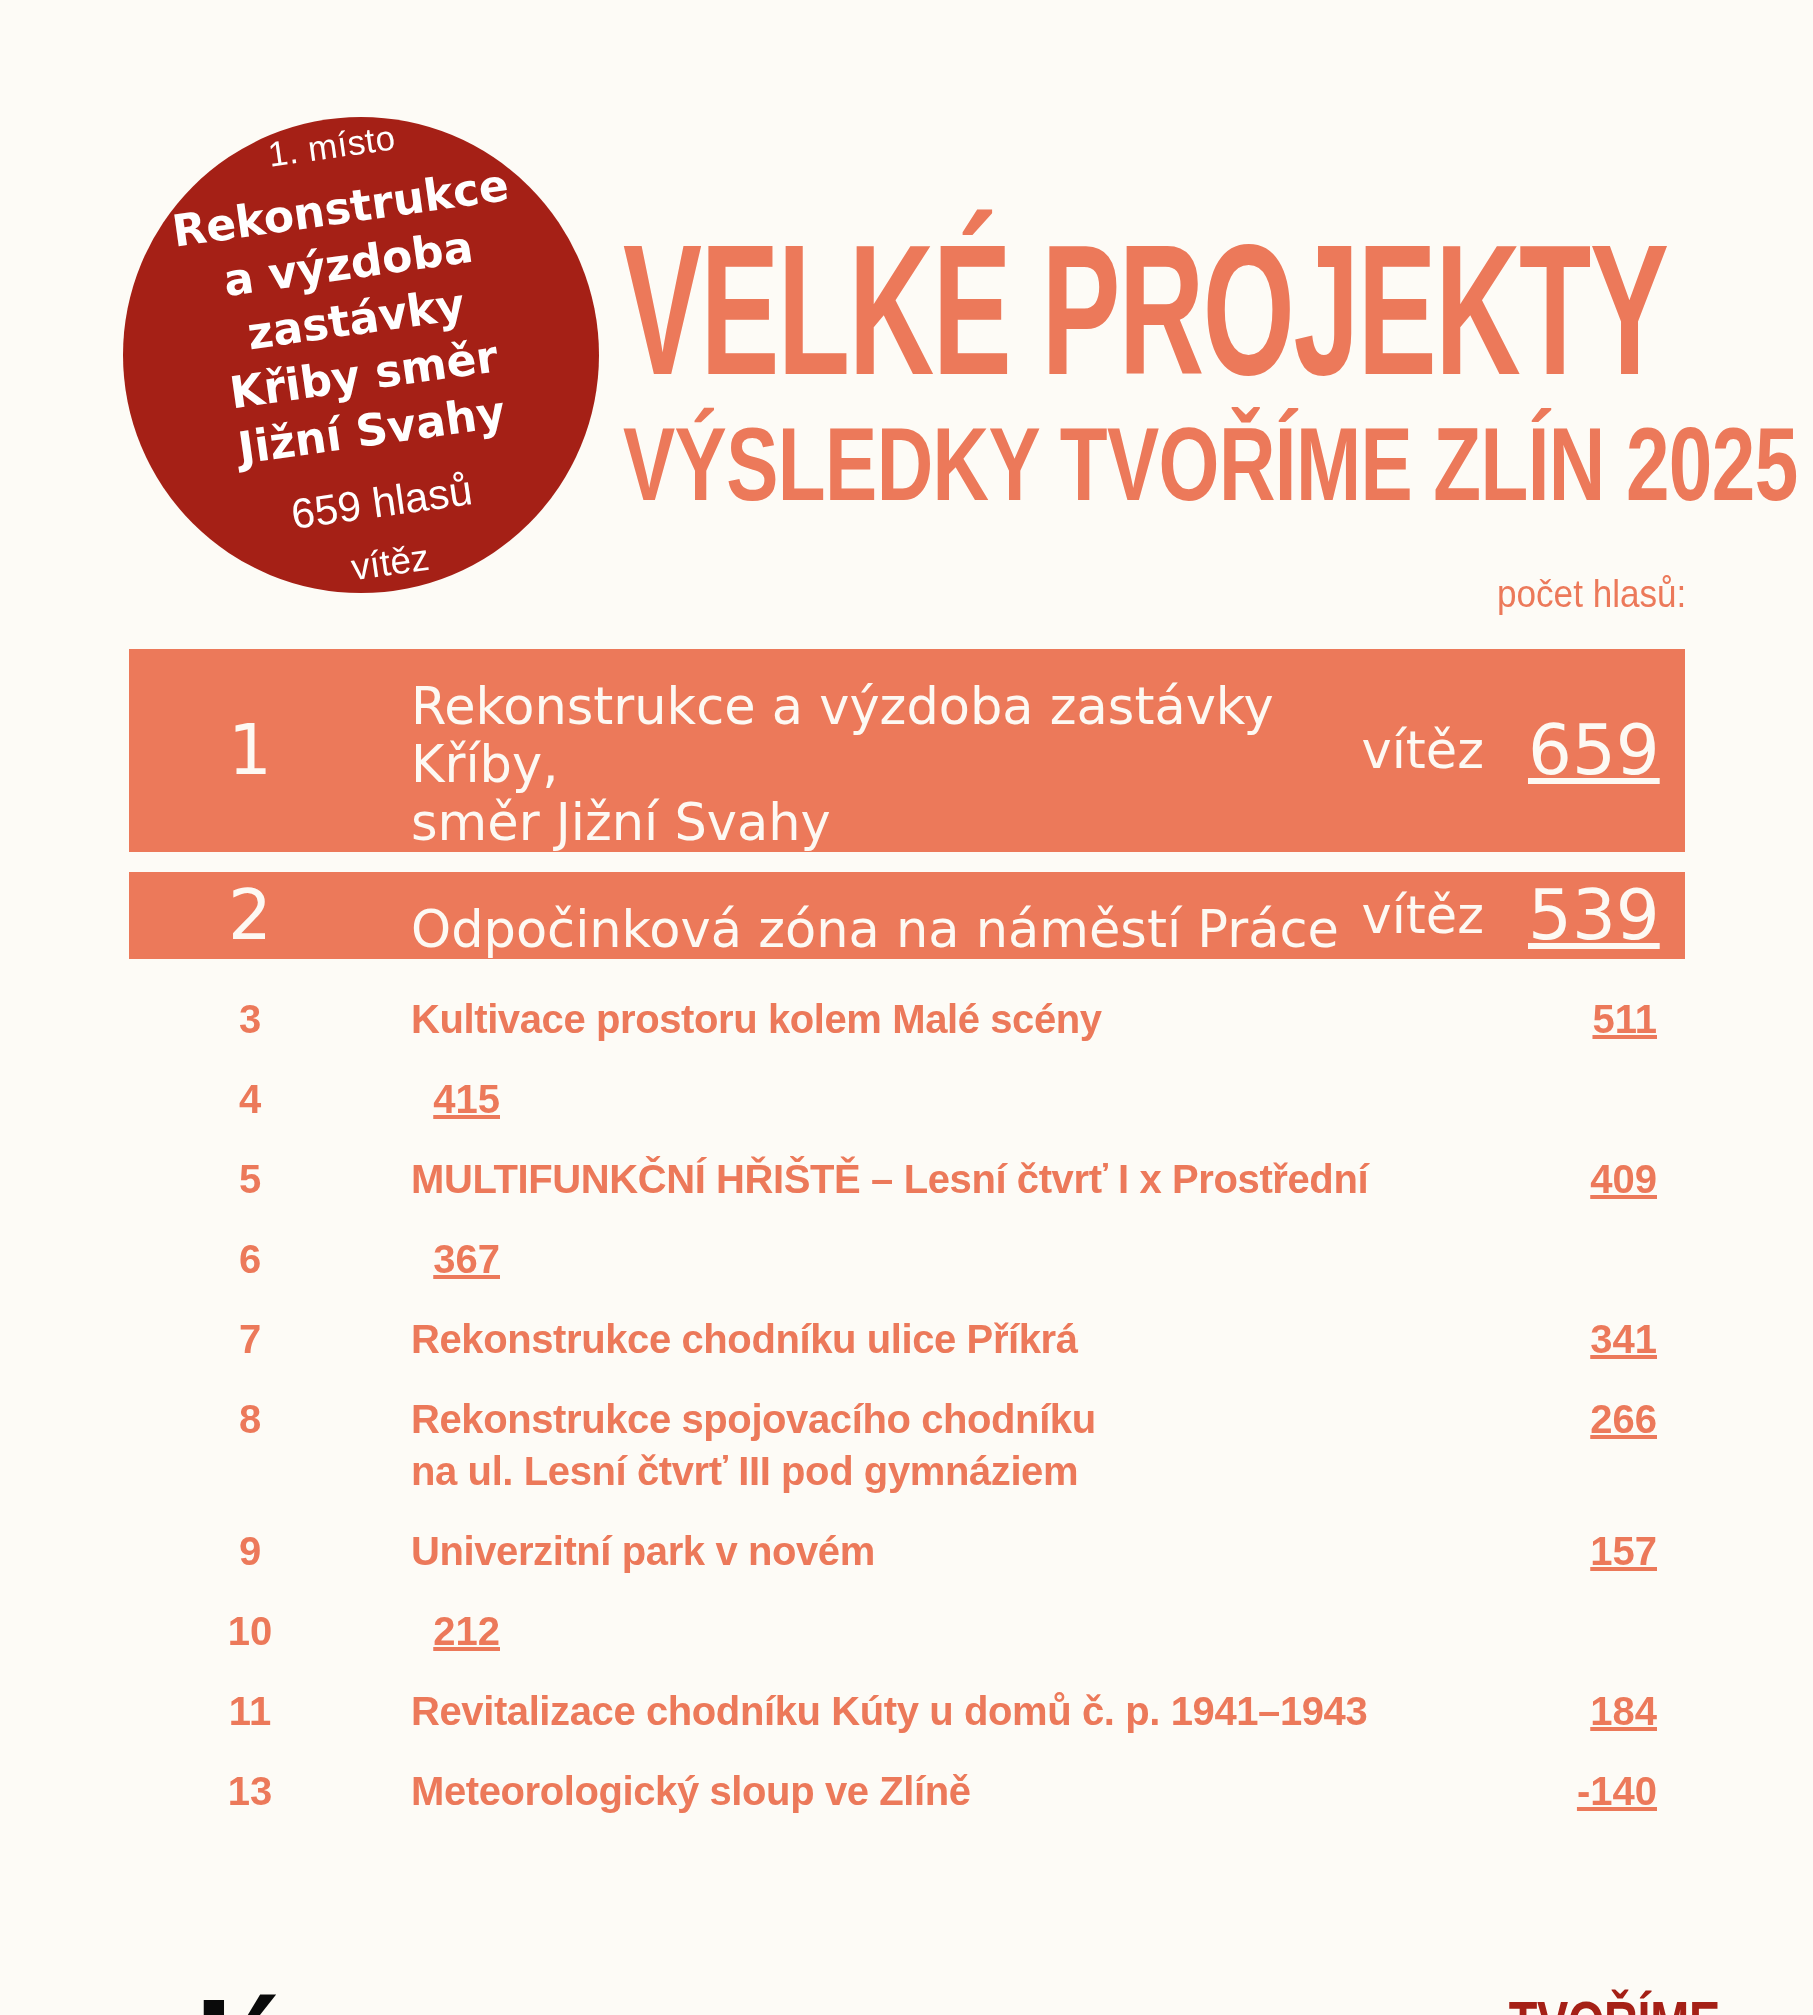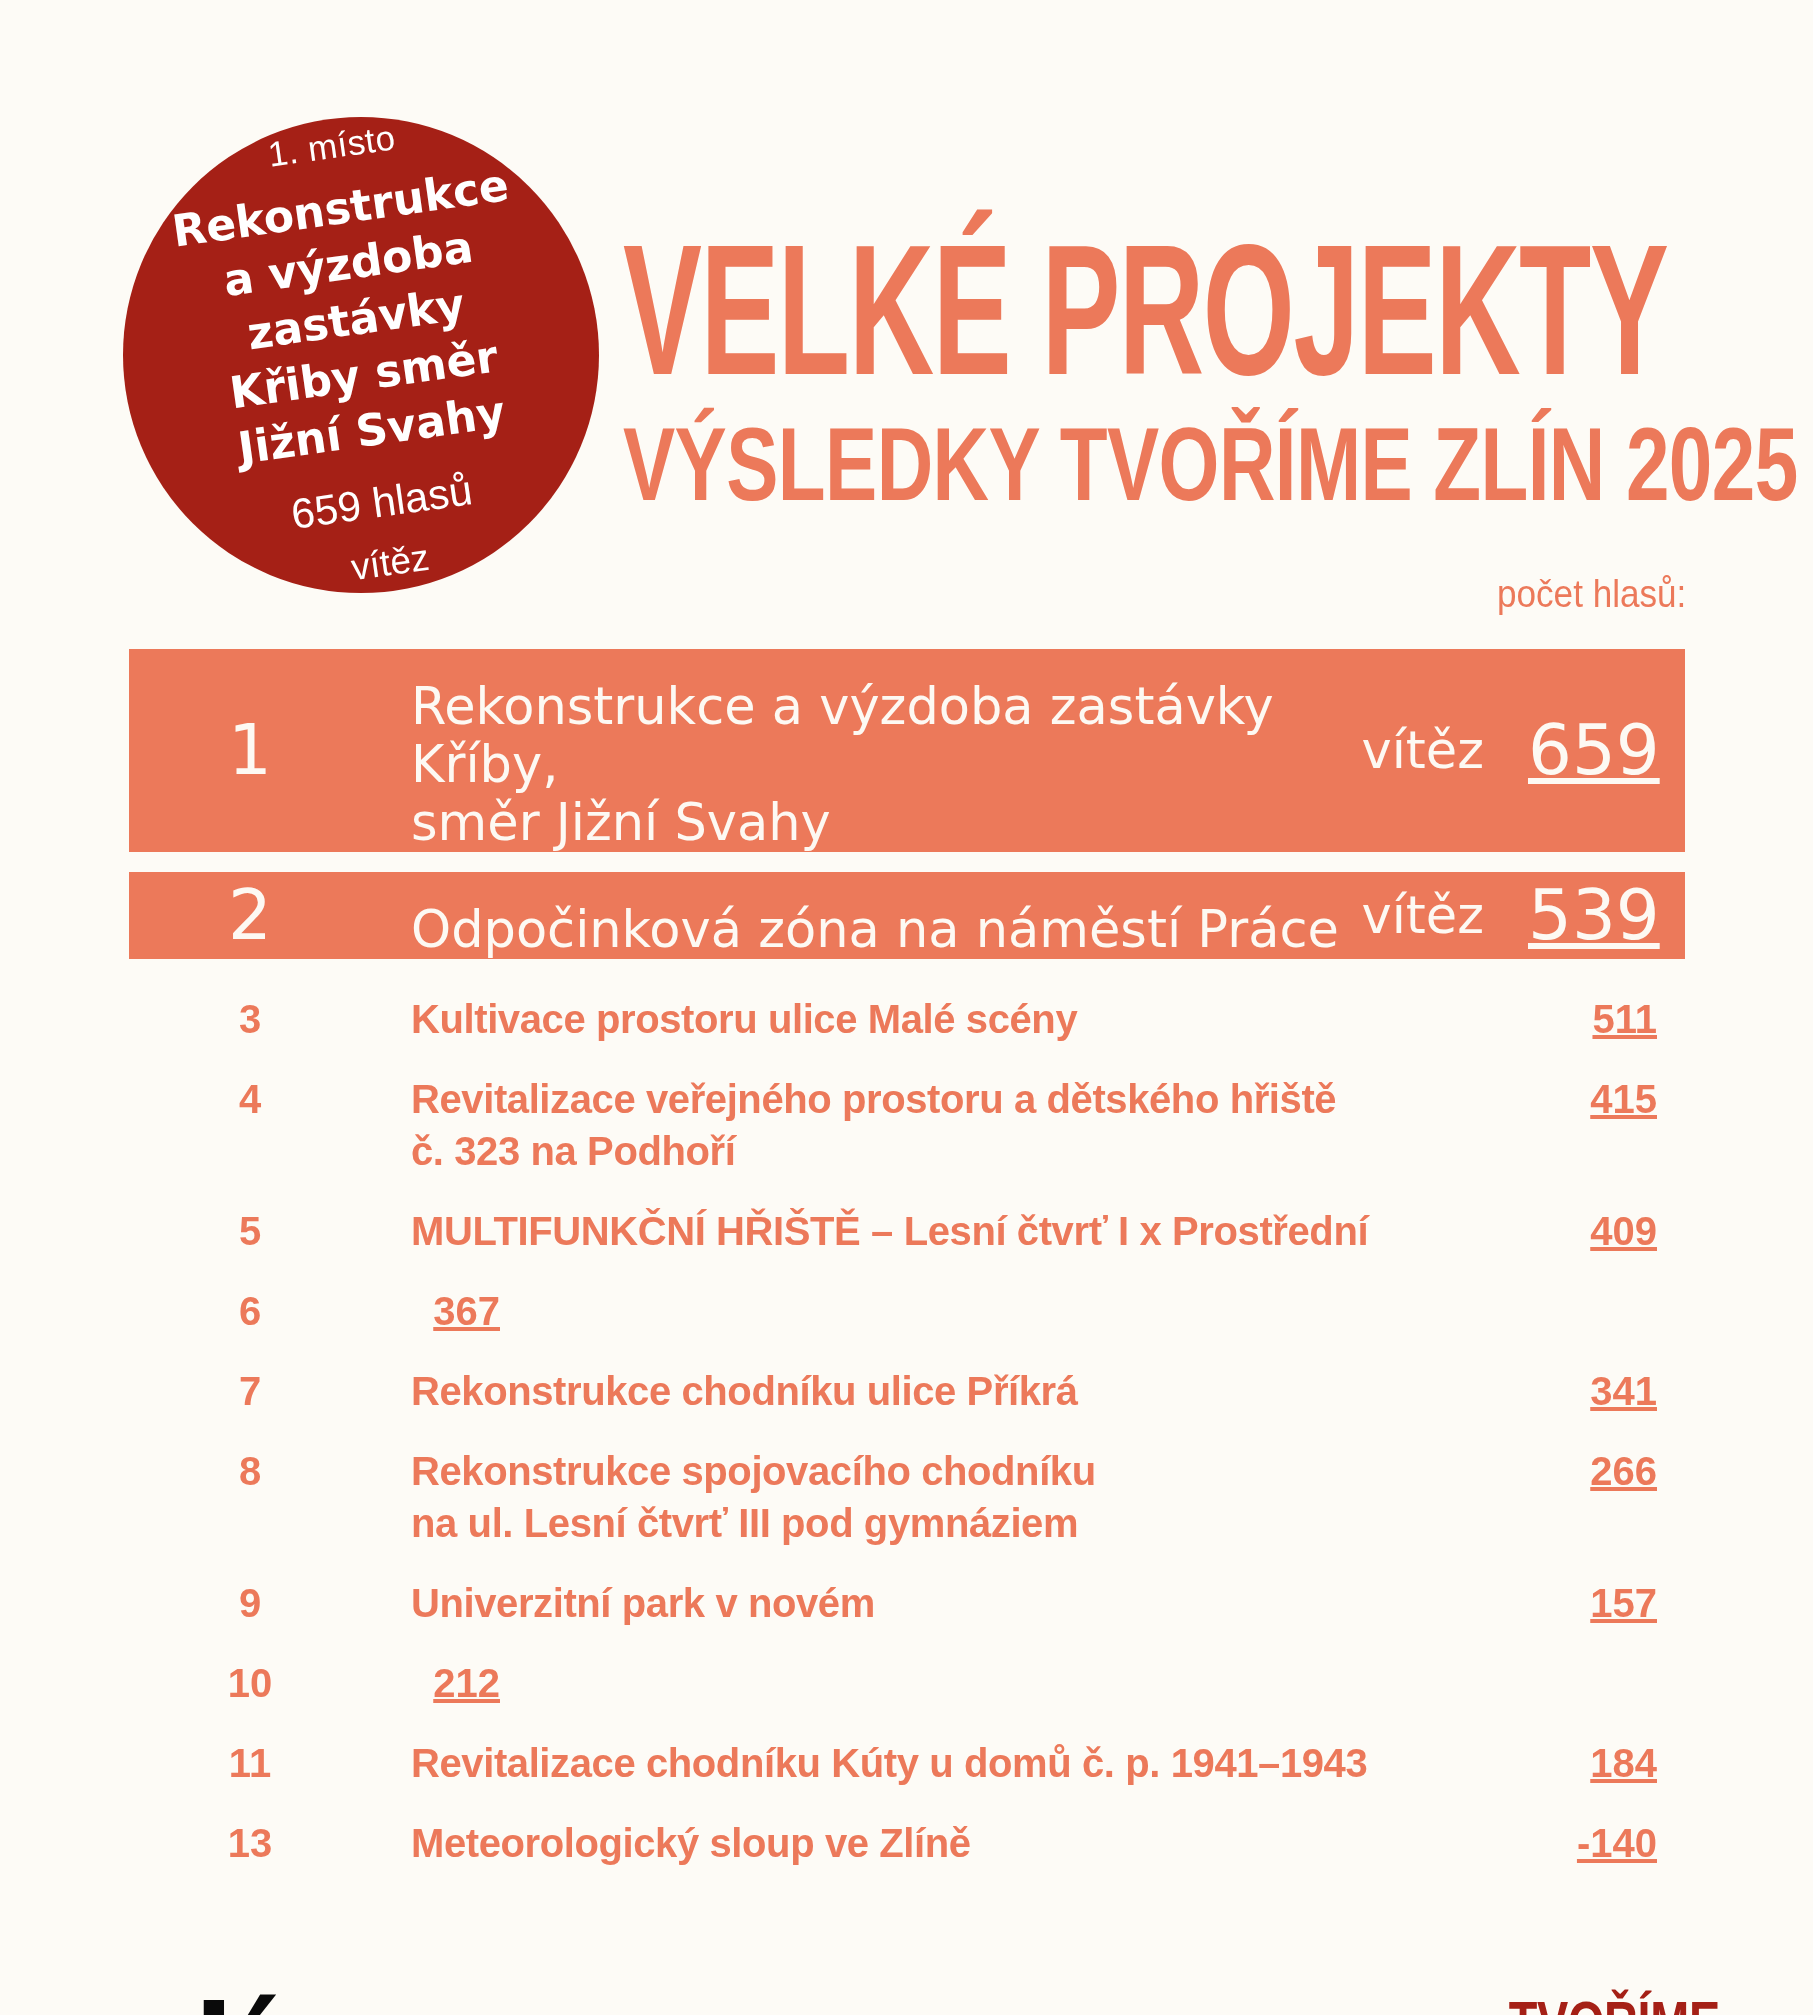--- a/index.html
+++ b/index.html
@@ -126,26 +126,25 @@
       <div class="row-votes">659</div>
     </div>
     <div class="row highlight">
       <div class="row-rank">2</div>
       <div class="row-title">Odpočinková zóna na náměstí Práce</div>
       <div class="row-status">vítěz</div>
       <div class="row-votes">539</div>
     </div>
     <div class="row">
       <div class="row-rank">3</div>
-      <div class="row-title">Kultivace prostoru ulice Malé scény</div>
+      <div class="row-title">Kultivace prostoru kolem Malé scény</div>
       <div class="row-votes">511</div>
     </div>
     <div class="row">
       <div class="row-rank">4</div>
-      <div class="row-title">Revitalizace veřejného prostoru a dětského hřiště<br>č. 323 na Podhoří</div>
       <div class="row-votes">415</div>
     </div>
     <div class="row">
       <div class="row-rank">5</div>
       <div class="row-title">MULTIFUNKČNÍ HŘIŠTĚ – Lesní čtvrť I x Prostřední</div>
       <div class="row-votes">409</div>
     </div>
     <div class="row">
       <div class="row-rank">6</div>
       <div class="row-votes">367</div>

